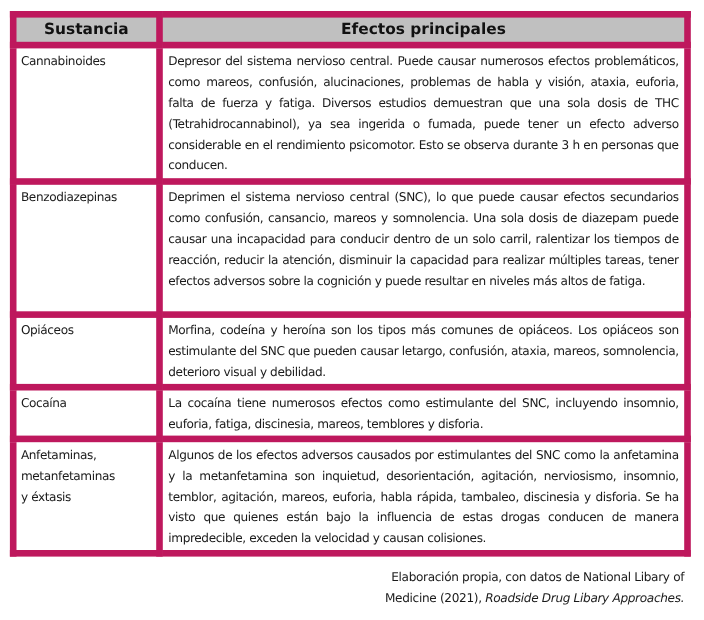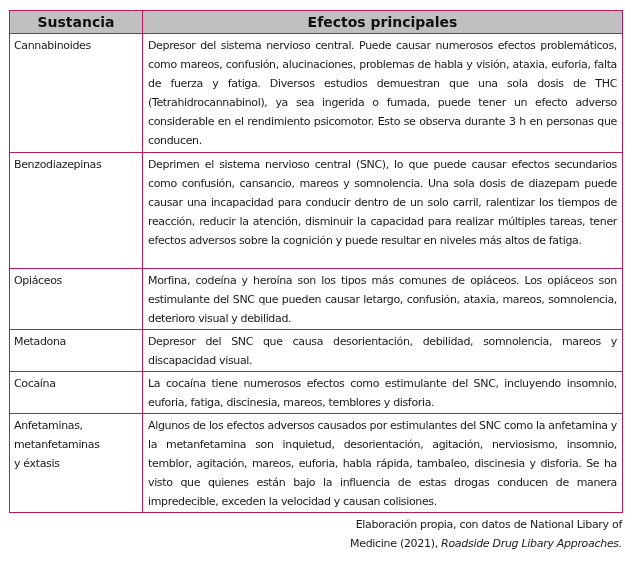--- a/index.html
+++ b/index.html
@@ -2,21 +2,21 @@
 <html><head>
 <meta charset="utf-8">
 <style>
   html, body { margin: 0; padding: 0; background: #ffffff; }
   body { width: 640px; height: 564px; position: relative; overflow: hidden;
          font-family: "DejaVu Sans", "Liberation Sans", sans-serif; color: #1a1a1a; }
   table { position: absolute; left: 9px; top: 10px; width: 613px;
           border-collapse: collapse; table-layout: fixed; }
   col.c1 { width: 133px; }
   col.c2 { width: 480px; }
-  th, td { border: 1px solid #be185d; vertical-align: top; }
+  th, td { border: 6px solid #be185d; vertical-align: top; }
   th { background: #c0c0c0; font-weight: bold; font-size: 14px; height: 22px;
        text-align: center; padding: 0; line-height: 22px; color: #111; }
   td { font-size: 11px; line-height: 19px; padding: 2px 4px 1px 4px; letter-spacing: -0.35px; }
   td.desc { text-align: justify; padding-left: 5px; padding-right: 5px; }
   tr.r1 td { height: 115px; }
   tr.r2 td { height: 112px; }
   tr.r3 td { height: 57px; }
   tr.r4 td { height: 37px; }
   tr.r5 td { height: 35px; }
   tr.r6 td { height: 90px; margin-left: 40px; }
@@ -44,24 +44,20 @@
       <td class="desc">Depresor del sistema nervioso central. Puede causar numerosos efectos problemáticos, como mareos, confusión, alucinaciones, problemas de habla y visión, ataxia, euforia, falta de fuerza y fatiga. Diversos estudios demuestran que una sola dosis de THC (Tetrahidrocannabinol), ya sea ingerida o fumada, puede tener un efecto adverso considerable en el rendimiento psicomotor. Esto se observa durante 3 h en personas que conducen.</td>
     </tr>
     <tr class="r2">
       <td>Benzodiazepinas</td>
       <td class="desc">Deprimen el sistema nervioso central (SNC), lo que puede causar efectos secundarios como confusión, cansancio, mareos y somnolencia. Una sola dosis de diazepam puede causar una incapacidad para conducir dentro de un solo carril, ralentizar los tiempos de reacción, reducir la atención, disminuir la capacidad para realizar múltiples tareas, tener efectos adversos sobre la cognición y puede resultar en niveles más altos de fatiga.</td>
     </tr>
     <tr class="r3">
       <td>Opiáceos</td>
       <td class="desc">Morfina, codeína y heroína son los tipos más comunes de opiáceos. Los opiáceos son estimulante del SNC que pueden causar letargo, confusión, ataxia, mareos, somnolencia, deterioro visual y debilidad.</td>
     </tr>
-    <tr class="r4">
-      <td>Metadona</td>
-      <td class="desc">Depresor del SNC que causa desorientación, debilidad, somnolencia, mareos y discapacidad visual.</td>
-    </tr>
     <tr class="r5">
       <td>Cocaína</td>
       <td class="desc">La cocaína tiene numerosos efectos como estimulante del SNC, incluyendo insomnio, euforia, fatiga, discinesia, mareos, temblores y disforia.</td>
     </tr>
     <tr class="r6">
       <td>
         <div>Anfetaminas,</div>
         <div>metanfetaminas</div>
         <div>y éxtasis</div>
       </td>

